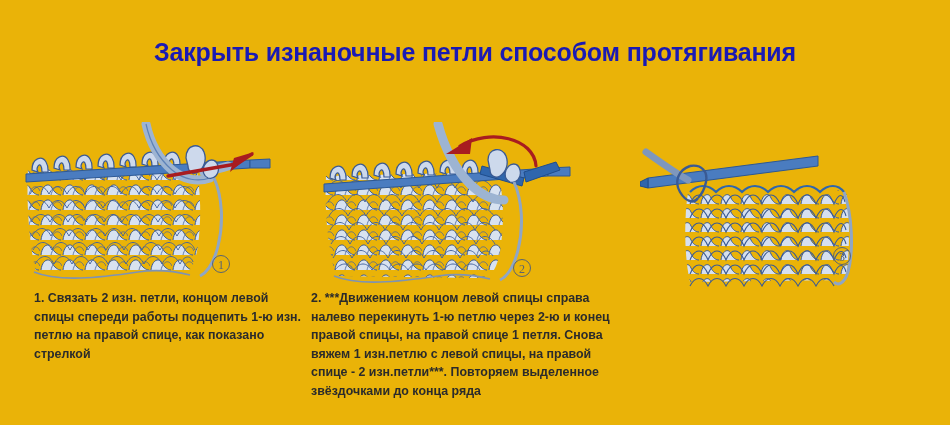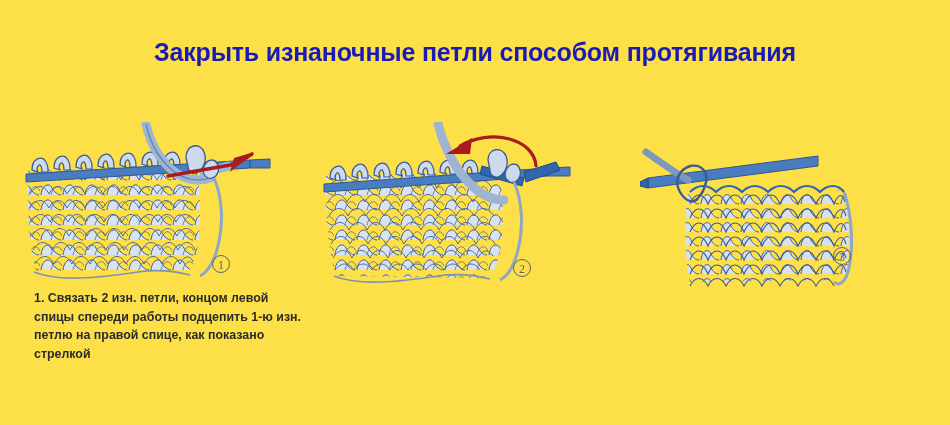--- a/index.html
+++ b/index.html
@@ -12,21 +12,21 @@
     height: 425px;
     position: relative;
     overflow: hidden;
     font-family: "Liberation Sans", sans-serif;
     background: #ffffff;
   }
   #page {
     position: relative;
     width: 950px;
     height: 425px;
-    background: #fde047;
+    background: #eab308;
   }
 
   
   .title {
     position: absolute;
     left: 0;
     top: 38px;
     width: 950px;
     text-align: center;
     font-size: 25px;
@@ -310,15 +310,16 @@
           <text x="202" y="139" text-anchor="middle" font-family="Liberation Serif, serif" font-size="12" fill="#5a6470">3</text>
         </g>
       </svg>
 
     </div>
 
   </div>
 
   <div class="captions">
     <div class="caption cap-1">1. Связать 2 изн. петли, концом левой спицы спереди работы подцепить 1-ю изн. петлю на правой спице, как показано стрелкой</div>
+    <div class="caption cap-2">2. ***Движением концом левой спицы справа налево перекинуть 1-ю петлю через 2-ю и конец правой спицы, на правой спице 1 петля. Снова вяжем 1 изн.петлю с левой спицы, на правой спице - 2 изн.петли***. Повторяем выделенное звёздочками до конца ряда</div>
   </div>
 
 </div>
 
 </body></html>

